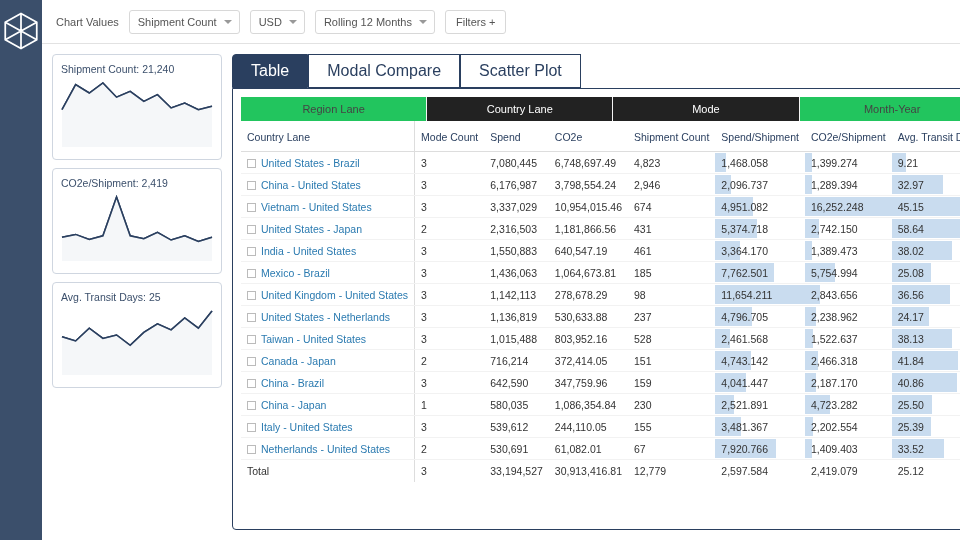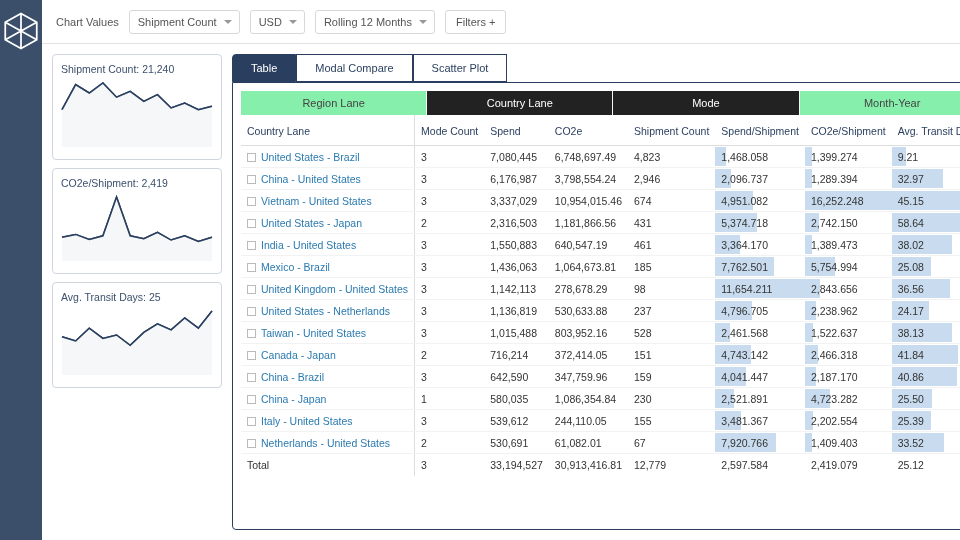--- a/index.html
+++ b/index.html
@@ -12,26 +12,26 @@
 .sel{border:1px solid #d8d8d8;border-radius:3px;padding:5px 22px 5px 8px;font-size:11px;color:#555;background:#fff;position:relative;cursor:pointer}
 .sel::after{content:'';position:absolute;right:7px;top:50%;width:0;height:0;border-left:4px solid transparent;border-right:4px solid transparent;border-top:4px solid #999;transform:translateY(-50%)}
 .filters{border:1px solid #d8d8d8;border-radius:3px;padding:5px 10px;font-size:11px;color:#555;background:#fff;cursor:pointer}
 .content{flex:1;display:flex;gap:10px;padding:10px;overflow:hidden}
 .sidebar{width:170px;display:flex;flex-direction:column;gap:8px}
 .card{border:1px solid #cfd6e0;border-radius:4px;padding:8px;background:#fff}
 .card-title{font-size:10.5px;color:#3b4f6b;margin-bottom:4px}
 .spark{width:100%;height:68px}
 .tablearea{flex:1;display:flex;flex-direction:column}
 .tabs{display:flex;gap:0}
-.tab{padding:7px 18px;font-size:11px;border:1px solid #2a3f5f;background:#fff;color:#2a3f5f;cursor:pointer}
+.tab{padding:7px 18px;font-size:16px;border:1px solid #2a3f5f;background:#fff;color:#2a3f5f;cursor:pointer}
 .tab.active{background:#2a3f5f;color:#fff}
 .tab:first-child{border-radius:4px 0 0 0}
 .panel{flex:1;border:1px solid #2a3f5f;border-radius:0 4px 4px 4px;display:flex;flex-direction:column;overflow:hidden}
 .subtabs{display:flex;margin:8px 8px 0 8px}
-.st{flex:1;text-align:center;padding:6px;font-size:11px;background:#86efac;color:#444;cursor:pointer;border-right:1px solid #f5f5f5}
+.st{flex:1;text-align:center;padding:6px;font-size:11px;background:#22c55e;color:#444;cursor:pointer;border-right:1px solid #f5f5f5}
 .st.dark{background:#222;color:#fff}
 .grid{flex:1;overflow:auto;padding:0 8px 8px 8px}
 table{width:100%;border-collapse:collapse;font-size:10.5px}
 th{text-align:left;padding:10px 6px 8px 6px;color:#2a3f5f;font-weight:400;border-bottom:1px solid #ddd;white-space:nowrap}
 td{padding:4.5px 6px;color:#333;white-space:nowrap;border-bottom:1px solid #f2f2f2}
 td.lane{color:#2a7ab0}
 .exp{display:inline-block;width:9px;height:9px;border:1px solid #bbb;margin-right:5px;position:relative;top:1px}
 .heat{position:relative}
 .heat span{position:relative;z-index:1}
 .hb{position:absolute;left:0;top:1px;bottom:1px;background:#c9dcef;z-index:0}

